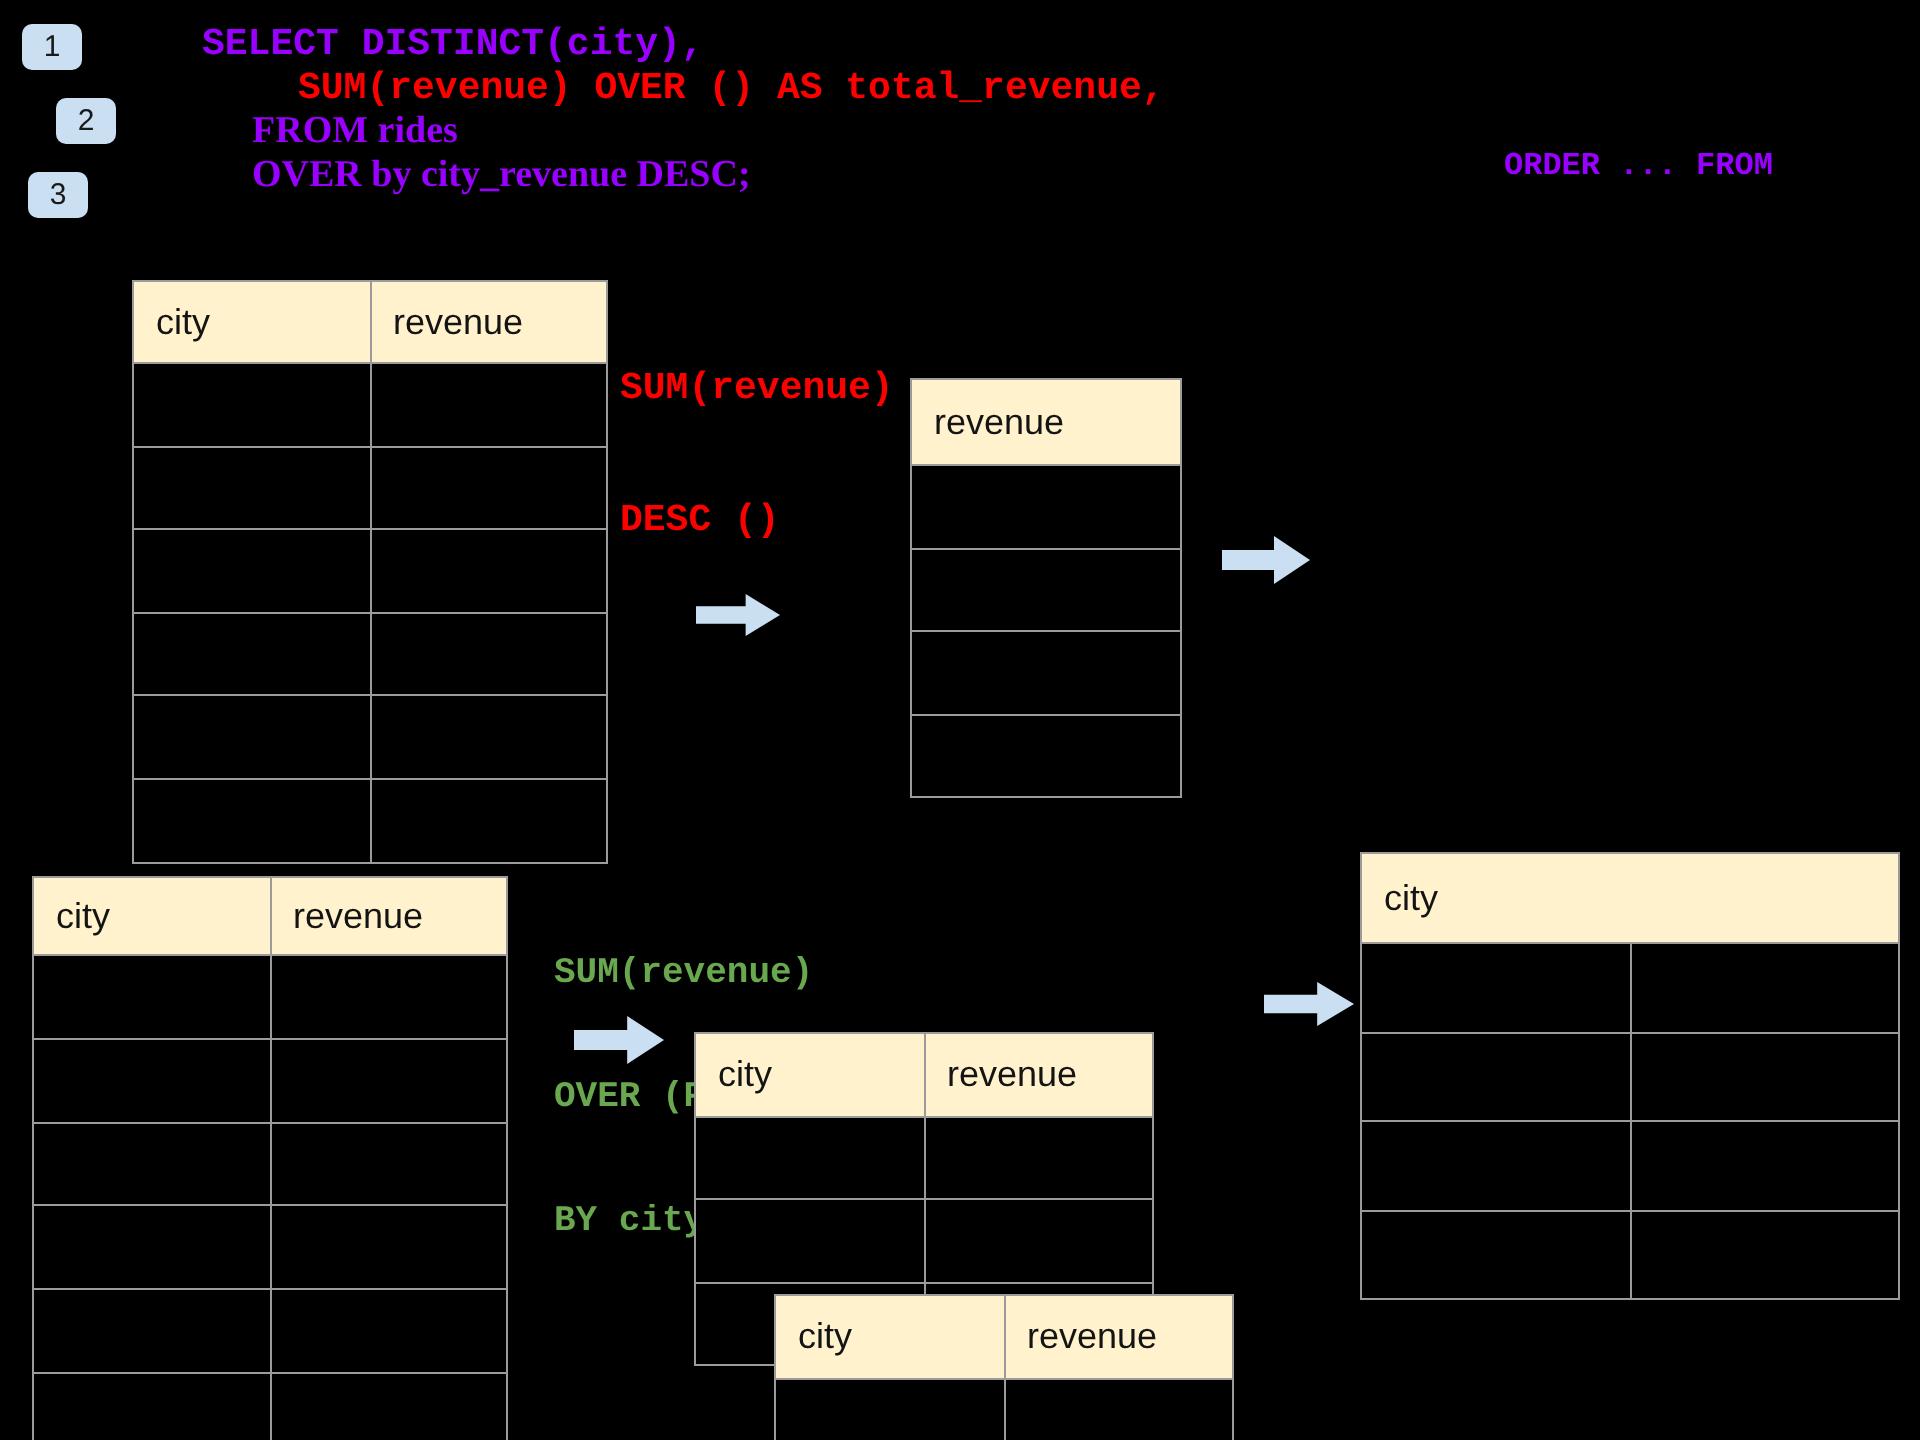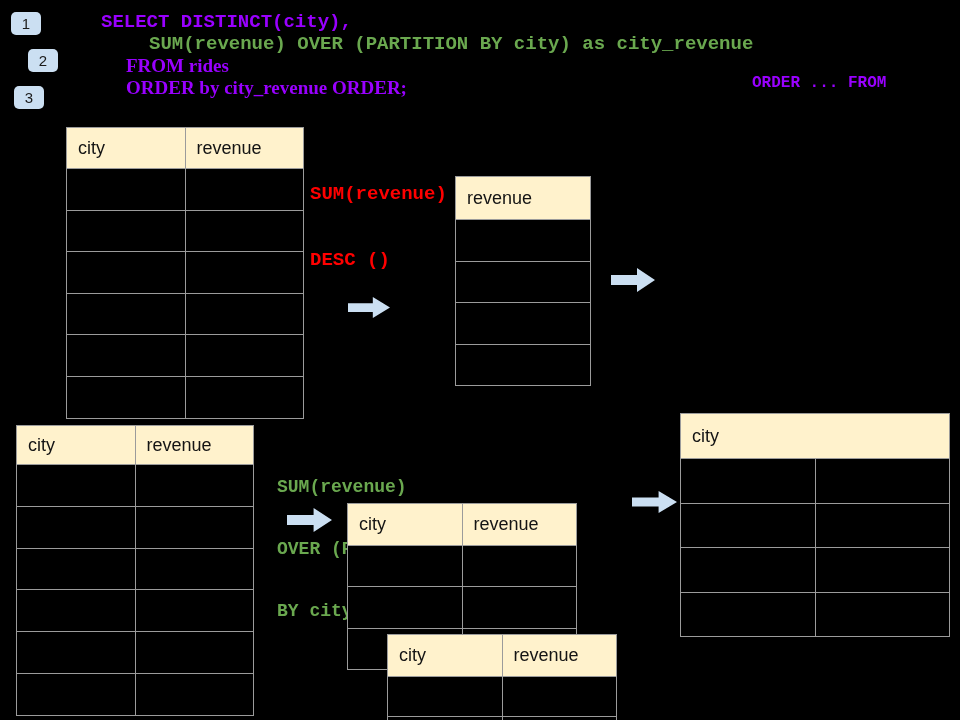--- a/index.html
+++ b/index.html
@@ -25,21 +25,21 @@
   
   .note{position:absolute;font-family:"Liberation Mono",monospace;font-weight:bold;white-space:pre;}
   .note div{line-height:22px;}
   #from-note{left:752px;top:37px;font-size:16px;}
   #from-note div{line-height:21px;}
   #total-label{left:310px;top:139px;font-size:19px;}
   #partition-label{left:277px;top:436px;font-size:18px;}
 
   
   .dtable{position:absolute;display:flex;flex-direction:column;background:#000;
-          border:1px solid var(--table_border);}
+          border:1px solid var(--table_border);margin-top:13px;}
   .thead{display:flex;height:var(--hh);background:var(--header_bg);flex:none;}
   .thcell{flex:1;display:flex;align-items:center;padding-left:11px;
           font-size:18px;color:#141414;border-right:1px solid var(--table_border);}
   .thcell:last-child{border-right:none;}
   .trow{display:flex;height:var(--rh);flex:none;border-top:1px solid var(--table_border);}
   .tcell{flex:1;border-right:1px solid var(--table_border);}
   .tcell:last-child{border-right:none;}
 
   
   .arrow{position:absolute;}
@@ -49,23 +49,23 @@
 <body>
 
 <div id="canvas">
 
   <div class="badge" style="left:11px;top:12px;">1</div>
   <div class="badge" style="left:28px;top:49px;">2</div>
   <div class="badge" style="left:14px;top:86px;">3</div>
 
   <div class="codeblock">
     <div class="code-line c-purple">SELECT DISTINCT(city),</div>
-    <div class="code-line c-green ind-a">SUM(revenue) OVER (PARTITION BY city) as city_revenue</div>
+    <div class="code-line c-red ind-a">SUM(revenue) OVER () AS total_revenue,</div>
     <div class="code-line c-purple ind-b">FROM rides</div>
-    <div class="code-line c-purple ind-b">ORDER by city_revenue ORDER;</div>
+    <div class="code-line c-purple ind-b">OVER by city_revenue DESC;</div>
   </div>
 
   <div class="note c-purple" id="from-note">
     <div>ORDER ... FROM</div>
   </div>
 
   <div class="note c-red" id="total-label">
     <div>SUM(revenue)</div>
     <div>DESC ()</div>
   </div>

